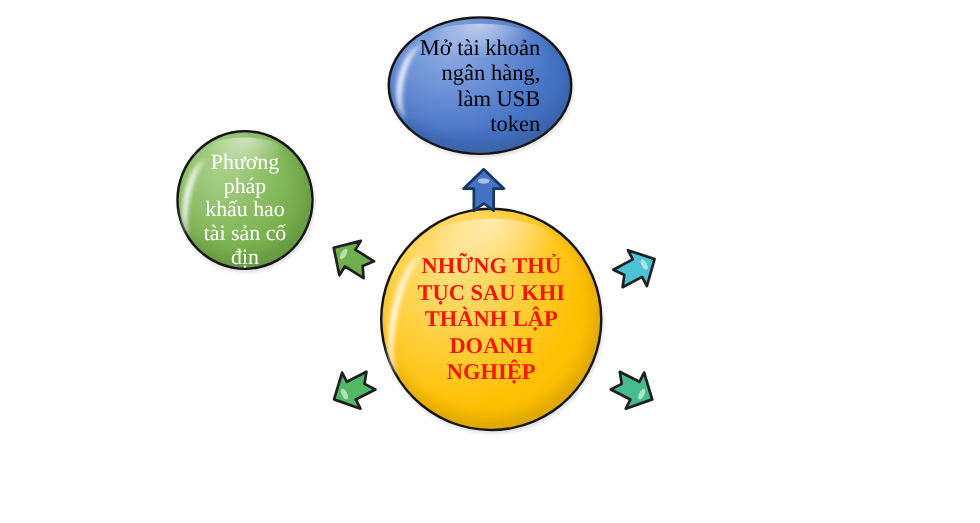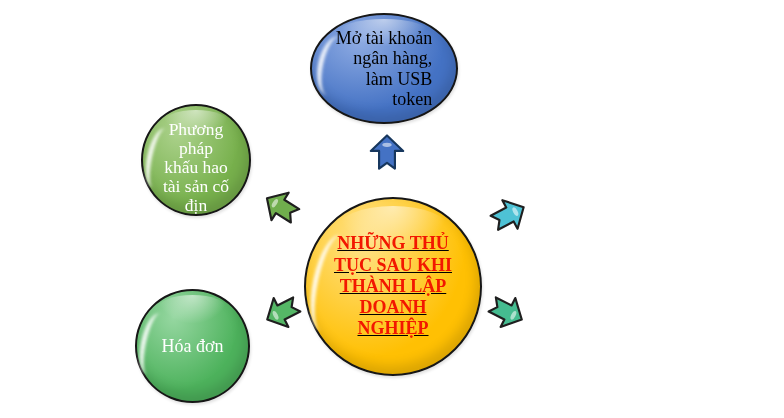--- a/index.html
+++ b/index.html
@@ -26,21 +26,21 @@
   .node::after{ 
     content:"";position:absolute;left:18%;top:4%;width:64%;height:26%;
     border-radius:50%;
     background:radial-gradient(ellipse at 50% 0%, rgba(255,255,255,.55), rgba(255,255,255,0) 70%);
   }
   .node .label{
     position:relative;z-index:2;white-space:pre-line;line-height:1.13;
     color:var(--tc);font-size:18px;padding:0 4px;
   }
 
-  .n-center{left:304px;top:197px;width:178px;height:179px;text-decoration:underline;}
+  .n-center{left:304px;top:166px;width:178px;height:179px;}
   .n-center .label{font-weight:bold;font-size:18px;line-height:1.18;}
   .n-top{left:310px;top:13px;width:148px;height:111px;text-align:right;}
   .n-ul{left:141px;top:104px;width:110px;height:112px;}
   .n-ul .label{font-size:17.5px;line-height:1.08;margin-top:15px;}
   .n-r{left:535px;top:115px;width:111px;height:112px;}
   .n-lr{left:541px;top:288px;width:115px;height:115px;}
   .n-ll{left:135px;top:289px;width:115px;height:114px;}
 
   
   .arrow{position:absolute;}
@@ -74,23 +74,20 @@
 
   <div class="node n-ul" style="--fill: #77B04C; --hi: #ACD28C;">
     <span class="label" style="--tc: #FFFFFF;">Phương
 pháp
 khấu hao
 tài sản cố
 địn</span>
   </div>
 
 
-  <div class="node n-ll" style="--fill: #4DB25C; --hi: #96D7A1;">
-    <span class="label" style="--tc: #FFFFFF;">Hóa đơn</span>
-  </div>
 
 
   <div class="arrow a-top">
     <svg viewBox="0 0 100 100">
       <polygon points="50,4 95,47 72,47 72,96 50,80 28,96 28,47 5,47" fill="#4472C4" stroke="#17375E"></polygon>
       <ellipse cx="50" cy="30" rx="13" ry="6" fill="rgba(255,255,255,0.55)"></ellipse>
     </svg>
   </div>
 
   <div class="arrow a-ul">

